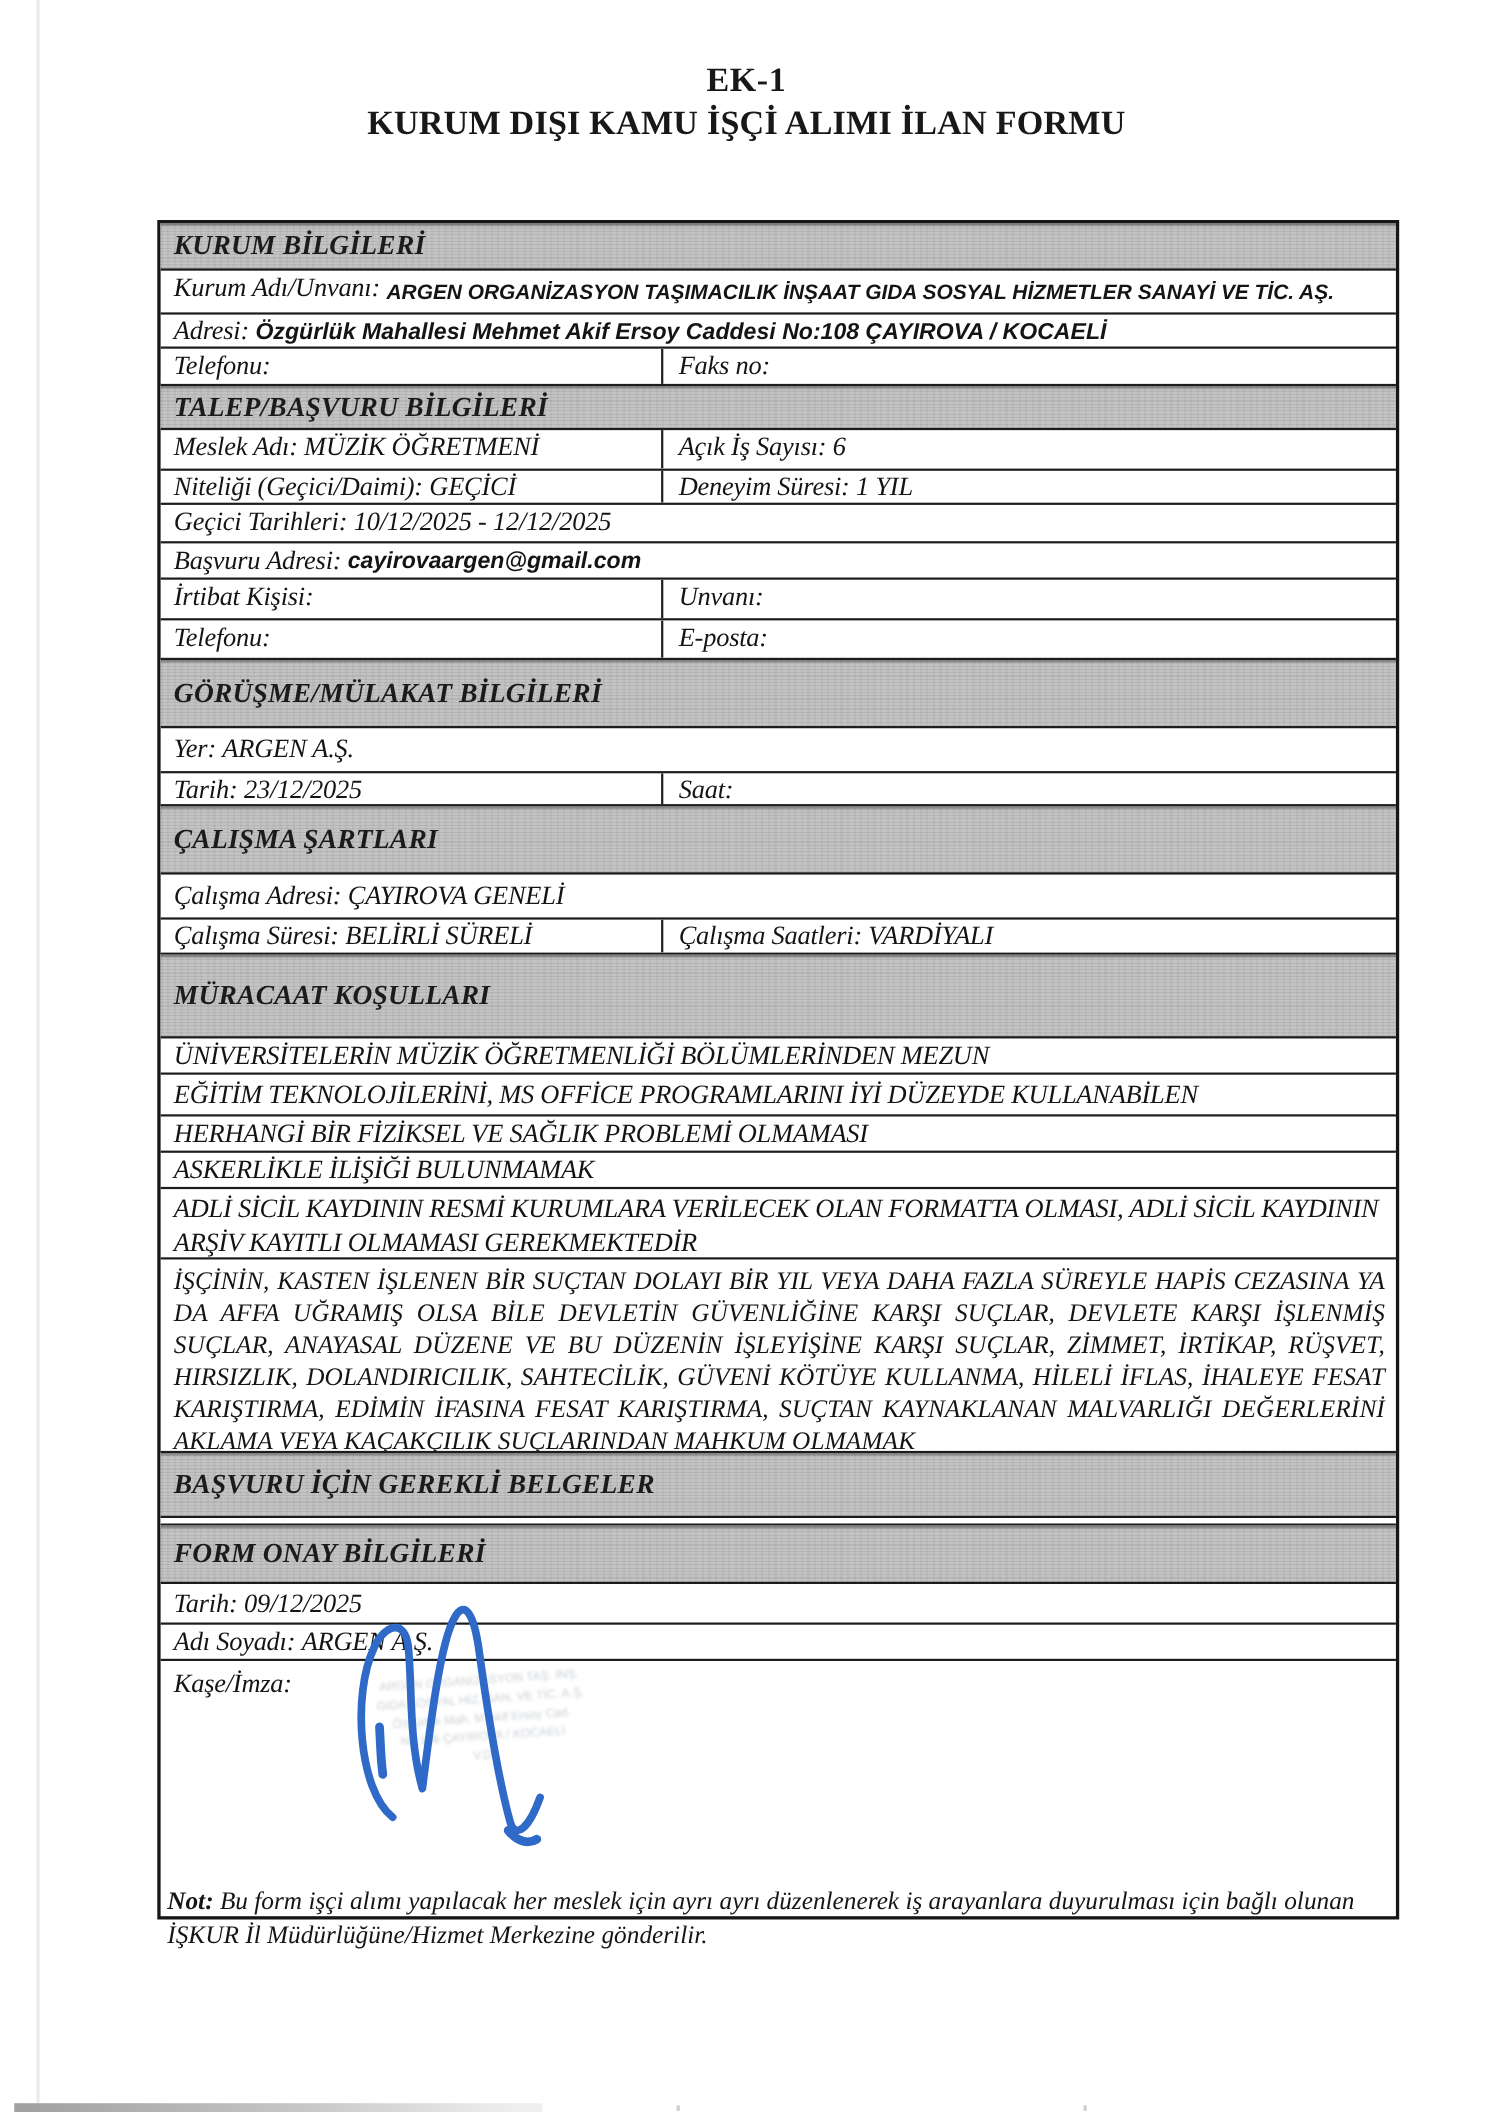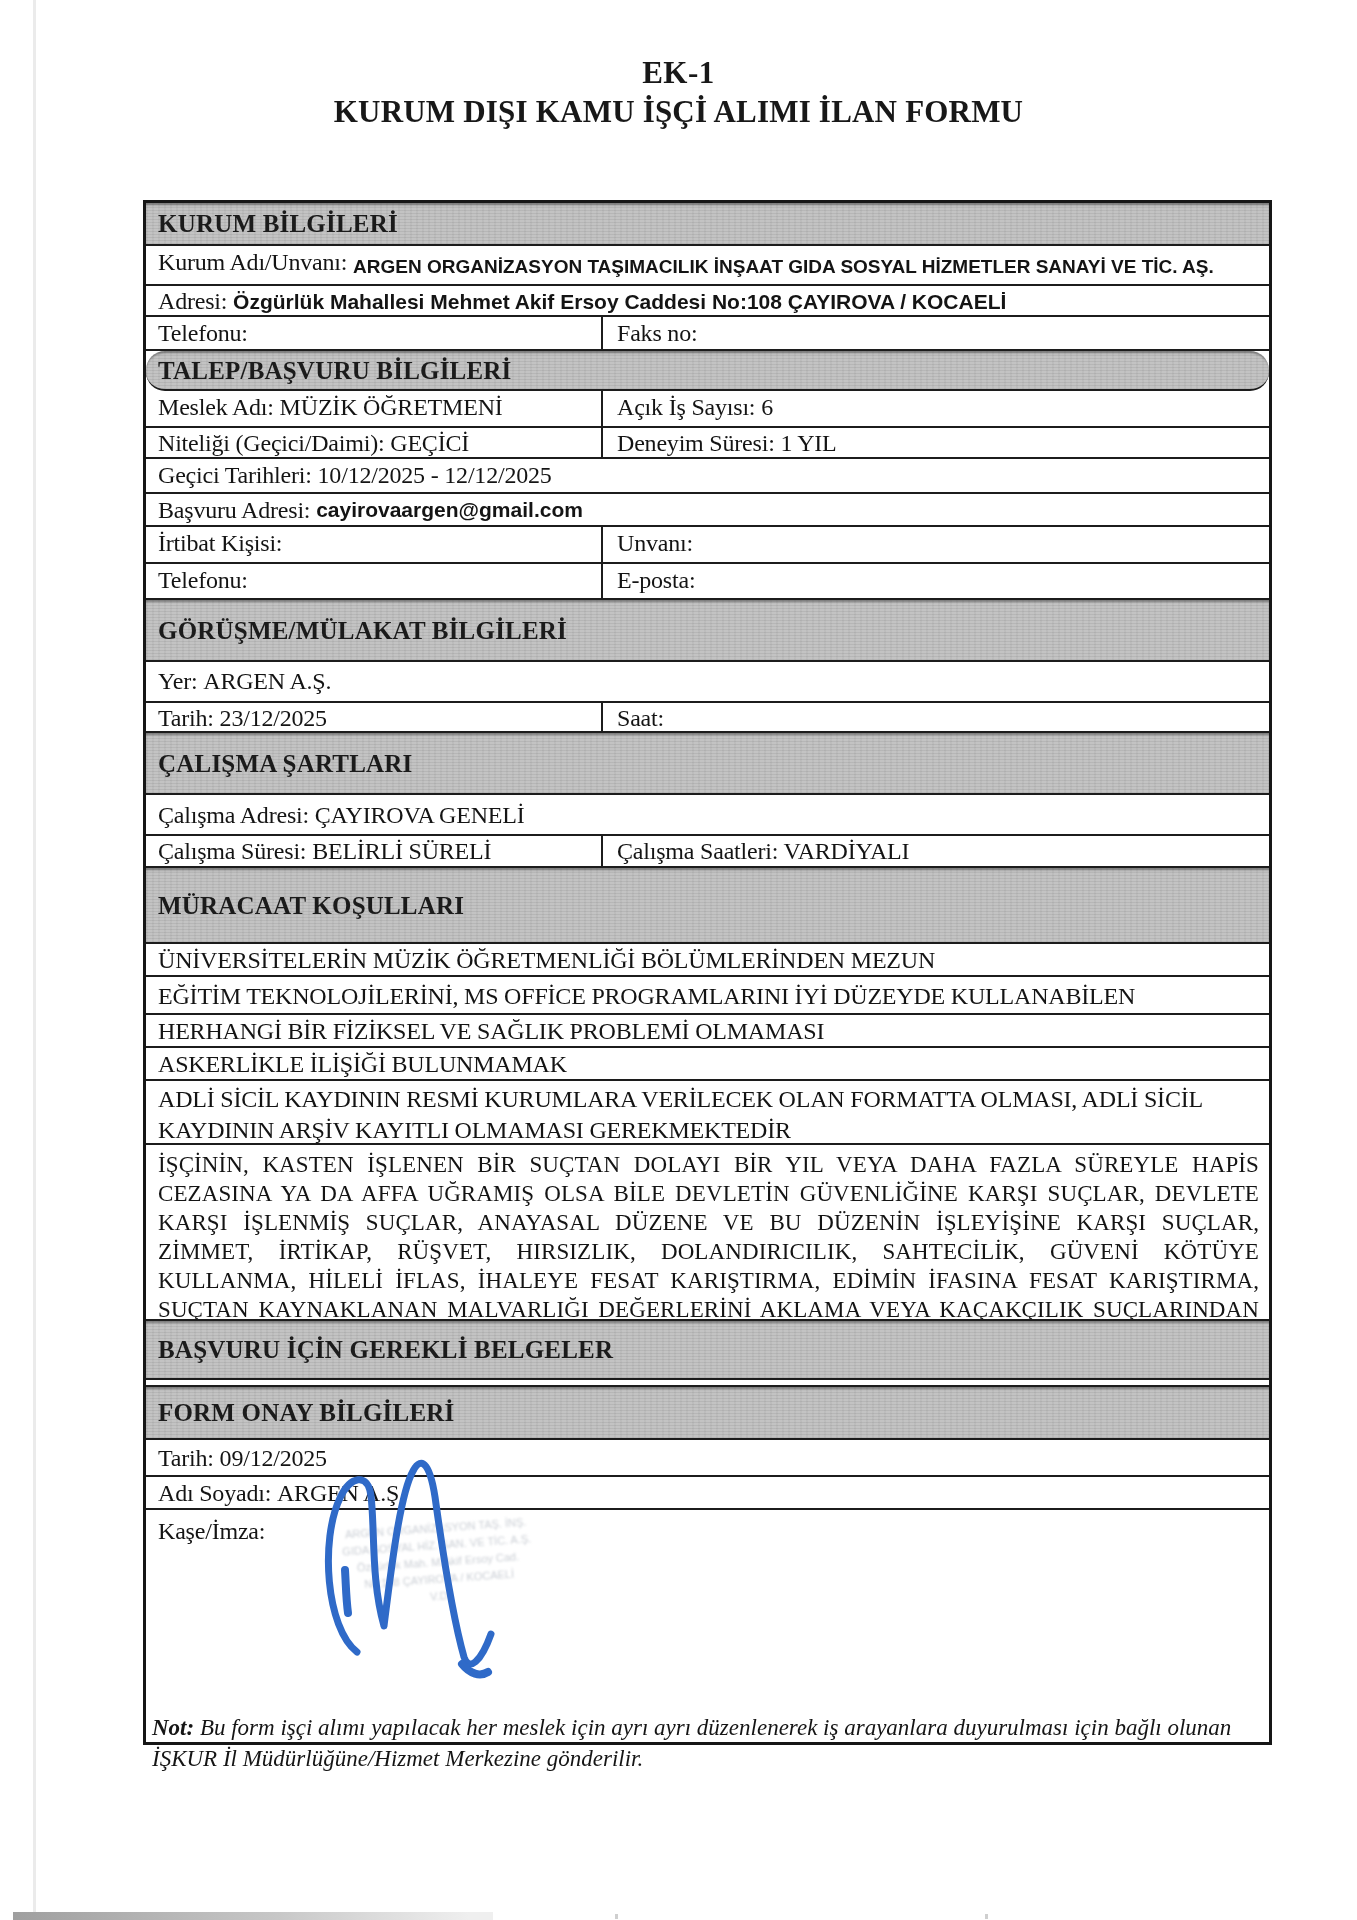--- a/index.html
+++ b/index.html
@@ -12,21 +12,21 @@
   .bottom-strip{position:absolute;left:13px;top:1912px;width:480px;height:8px;
     background:linear-gradient(90deg,#9f9f9f,#c7c7c7 55%,#efefef 95%);}
   .tick{position:absolute;top:1914px;width:3px;height:5px;background:#cfcfcf;}
   
   .titles{position:absolute;left:0;top:54px;width:1357px;text-align:center;
     font-weight:bold;color:#181818;}
   .titles .t1{font-size:31px;line-height:38px;letter-spacing:.5px;}
   .titles .t2{font-size:31px;line-height:40px;letter-spacing:.2px;}
   
   .form-table{position:absolute;left:143px;top:200px;width:1129px;
-    border:3px solid #161616;box-sizing:border-box;background:#fff;}
+    border:3px solid #161616;box-sizing:border-box;background:#fff;font-style:italic;}
   .row{box-sizing:border-box;border-bottom:2px solid #1c1c1c;display:flex;
     align-items:flex-start;font-size:24px;line-height:27px;letter-spacing:-.2px;
     padding:3px 10px 0 12px;white-space:nowrap;overflow:hidden;}
   .row:last-child{border-bottom:none;}
   .row.cols{padding:0;}
   .cell-l{box-sizing:border-box;width:457px;border-right:2px solid #1c1c1c;
     padding:3px 10px 0 12px;height:100%;}
   .cell-r{box-sizing:border-box;flex:1;padding:3px 10px 0 14px;height:100%;}
   .sec{background-color:#c0c0c0;
     background-image:
@@ -81,21 +81,21 @@
   <div class="row" style="height:31px;line-height:25px;">
     <span>Adresi:</span>&nbsp;
     <span class="val-sans2">Özgürlük Mahallesi Mehmet Akif Ersoy Caddesi No:108 ÇAYIROVA / KOCAELİ</span>
   </div>
 
   <div class="row cols" style="height:34px;">
     <div class="cell-l">Telefonu:</div>
     <div class="cell-r">Faks no:</div>
   </div>
 
-  <div class="row sec" style="height:40px;border-radius:19px;">
+  <div class="row sec" style="height:40px;">
     <span>TALEP/BAŞVURU BİLGİLERİ</span>
   </div>
 
   <div class="row cols" style="height:37px;">
     <div class="cell-l"><span>Meslek Adı:</span> <span>MÜZİK ÖĞRETMENİ</span></div>
     <div class="cell-r"><span>Açık İş Sayısı:</span> <span>6</span></div>
   </div>
 
   <div class="row cols" style="height:31px;line-height:25px;">
     <div class="cell-l"><span>Niteliği (Geçici/Daimi):</span> <span>GEÇİCİ</span></div>

